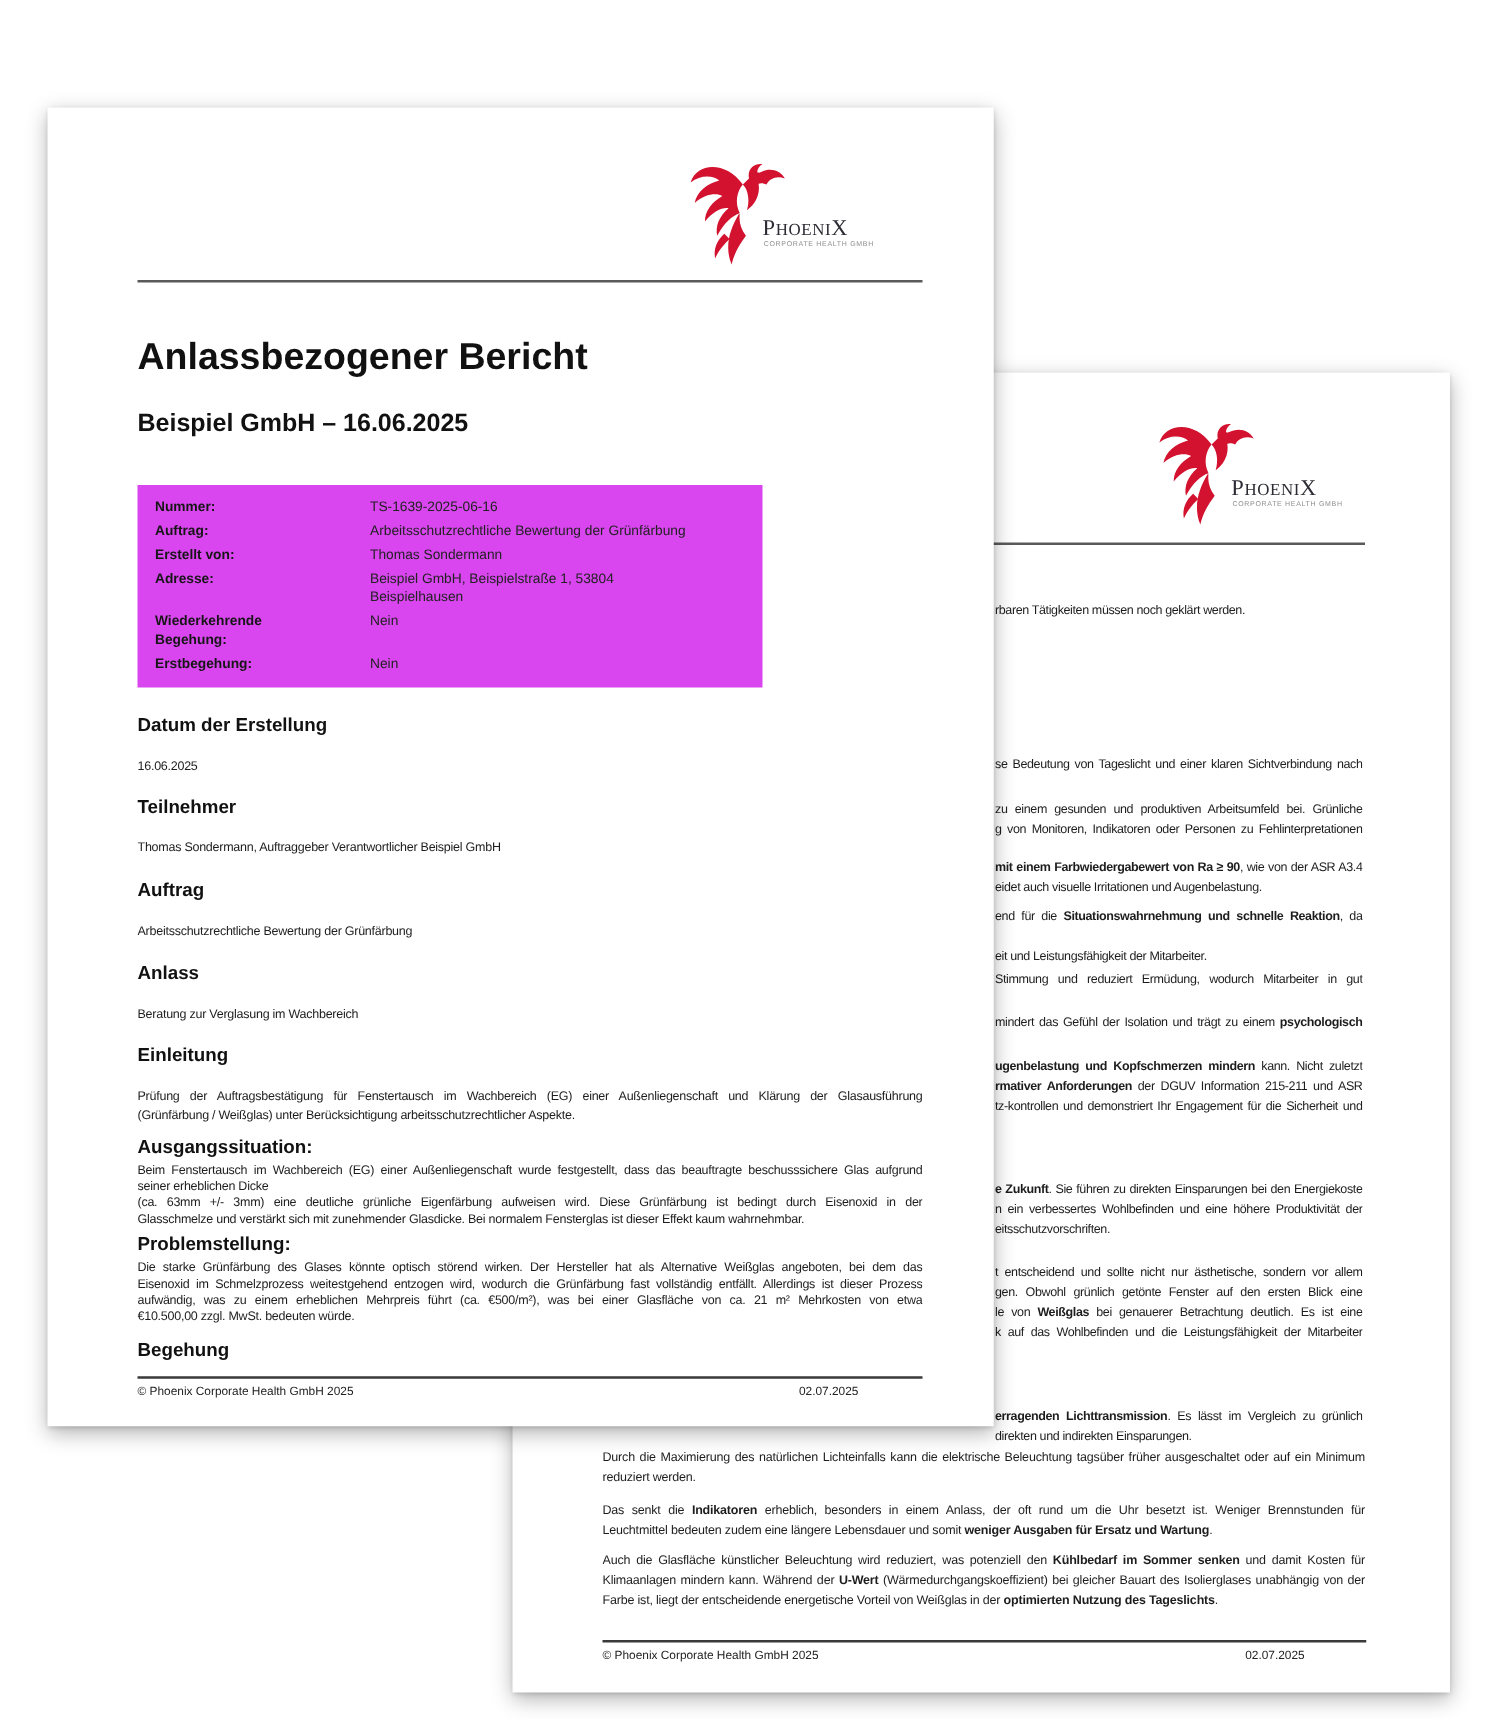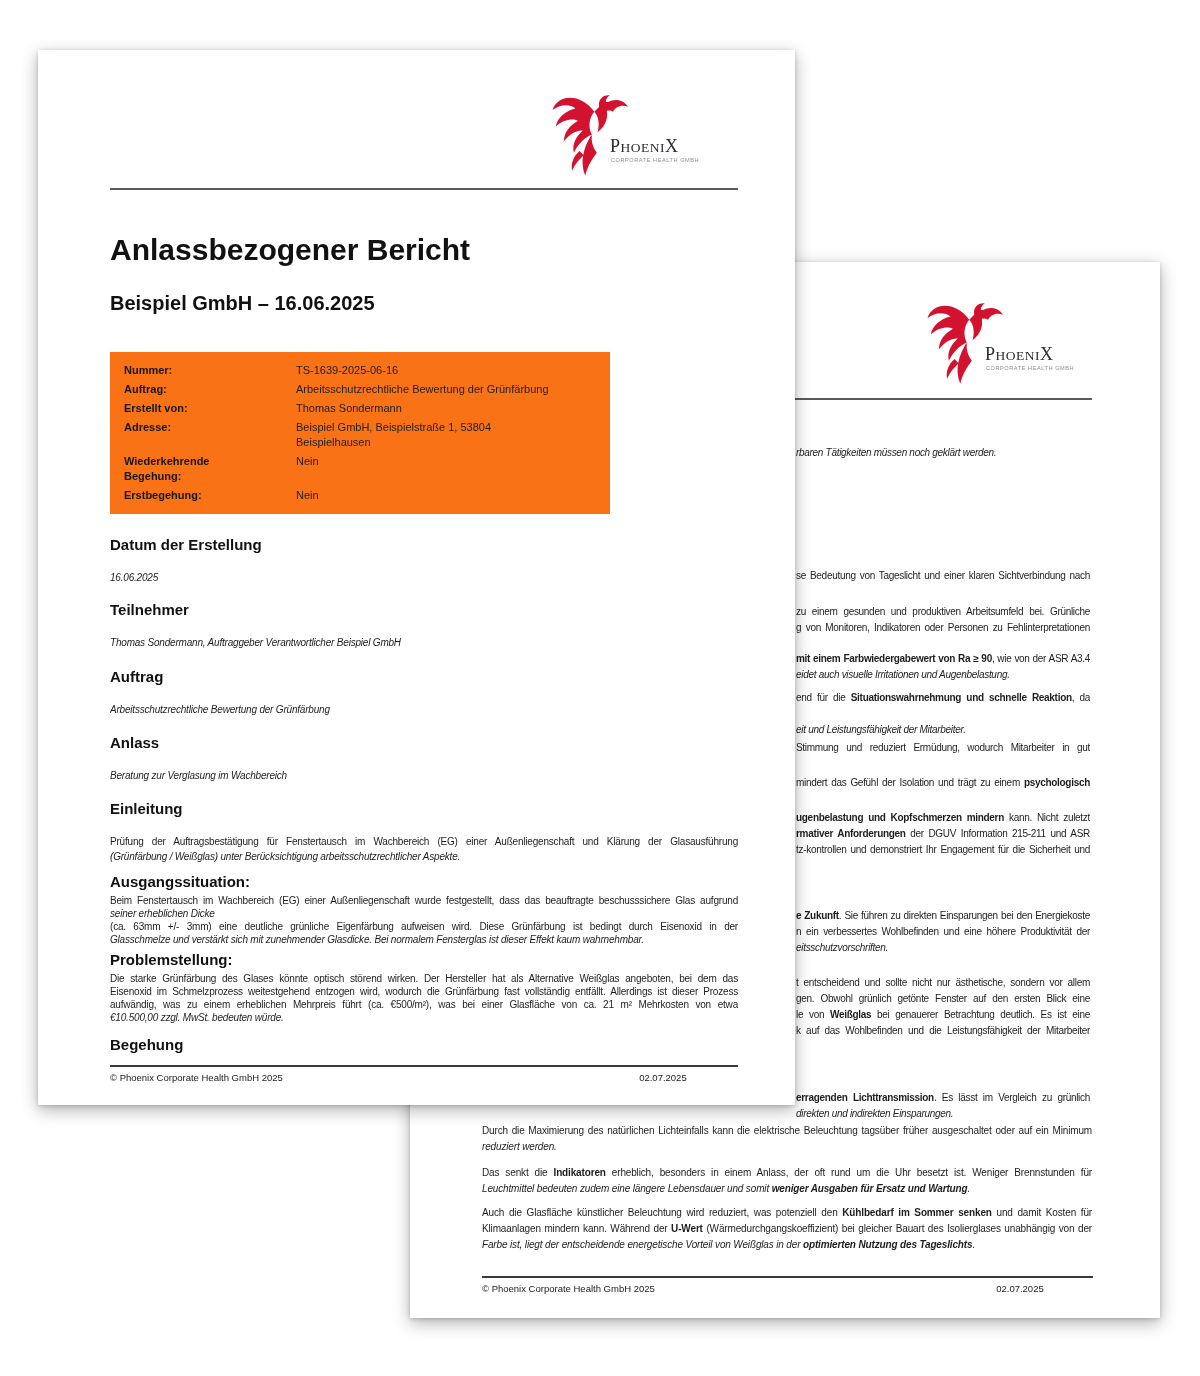--- a/index.html
+++ b/index.html
@@ -1,19 +1,19 @@
 <!DOCTYPE html>
 <html><head>
 <meta charset="utf-8">
 <style>
   html,body{margin:0;padding:0;background:#ffffff;}
   #canvas{position:relative;width:1200px;height:1376px;background:#ffffff;overflow:hidden;
           font-family:"Liberation Sans",sans-serif;color:#1d1d1d;}
   .page{position:absolute;background:#ffffff;
-        box-shadow:0 5px 16px rgba(0,0,0,.30), 0 1px 4px rgba(0,0,0,.18);}
+        box-shadow:0 5px 16px rgba(0,0,0,.30), 0 1px 4px rgba(0,0,0,.18);margin-top:36px;}
   #front-page{left:38px;top:50px;width:757px;height:1055px;z-index:2;}
   #back-page{left:410px;top:262px;width:750px;height:1056px;z-index:1;}
 
   
   .logo{position:absolute;width:155px;height:92px;}
   #front-page .logo{left:512px;top:38px;}
   #back-page .logo{left:515px;top:34px;}
   .logo svg{position:absolute;left:0;top:0;width:82px;height:90px;}
   .logo .word{position:absolute;left:60px;top:48px;font-family:"Liberation Serif",serif;
               font-size:18px;color:#2c2c34;letter-spacing:.5px;white-space:nowrap;}
@@ -22,34 +22,34 @@
              letter-spacing:.55px;white-space:nowrap;}
 
   .toprule{position:absolute;left:72px;height:2px;background:#5a5a5a;}
   #front-page .toprule{top:138px;width:628px;}
   #back-page .toprule{top:136px;width:610px;}
 
   .doc-title{position:absolute;left:72px;top:183px;font-size:30px;font-weight:bold;color:#111;}
   .doc-subtitle{position:absolute;left:72px;top:242px;font-size:20px;font-weight:bold;color:#111;}
 
   
-  .meta{position:absolute;left:72px;top:302px;width:500px;background:#f97316;
+  .meta{position:absolute;left:72px;top:302px;width:500px;background:#d946ef;
         padding:9px 0;font-size:11px;line-height:15px;box-sizing:border-box;}
   .meta .row{display:grid;grid-template-columns:172px 1fr;padding:2px 14px;}
   .meta .lab{font-weight:bold;white-space:pre-line;color:#161616;}
   .meta .val{white-space:pre-line;color:#222;}
 
   .h2{position:absolute;left:72px;font-size:15px;font-weight:bold;color:#111;}
   .body-text{position:absolute;left:72px;width:628px;font-size:10px;color:#1d1d1d;
              letter-spacing:-0.2px;}
   .sub-h{position:absolute;left:72px;font-size:15px;font-weight:bold;color:#111;}
 
   .ln{height:var(--lh,13px);line-height:var(--lh,13px);overflow:hidden;}
   .jline{text-align:justify;text-align-last:justify;}
-  .nline{text-align:left;font-style:italic;}
+  .nline{text-align:left;}
   .b{font-weight:bold;}
 
   
   .frag{position:absolute;left:386px;width:294px;font-size:10px;letter-spacing:-0.3px;color:#1d1d1d;}
   .bpara{position:absolute;left:72px;width:610px;font-size:10px;letter-spacing:-0.15px;color:#1d1d1d;}
 
   
   .footrule{position:absolute;left:72px;height:1.5px;background:#3a3a3a;}
   #front-page .footrule{top:1015px;width:628px;}
   #back-page .footrule{top:1014px;width:611px;}

